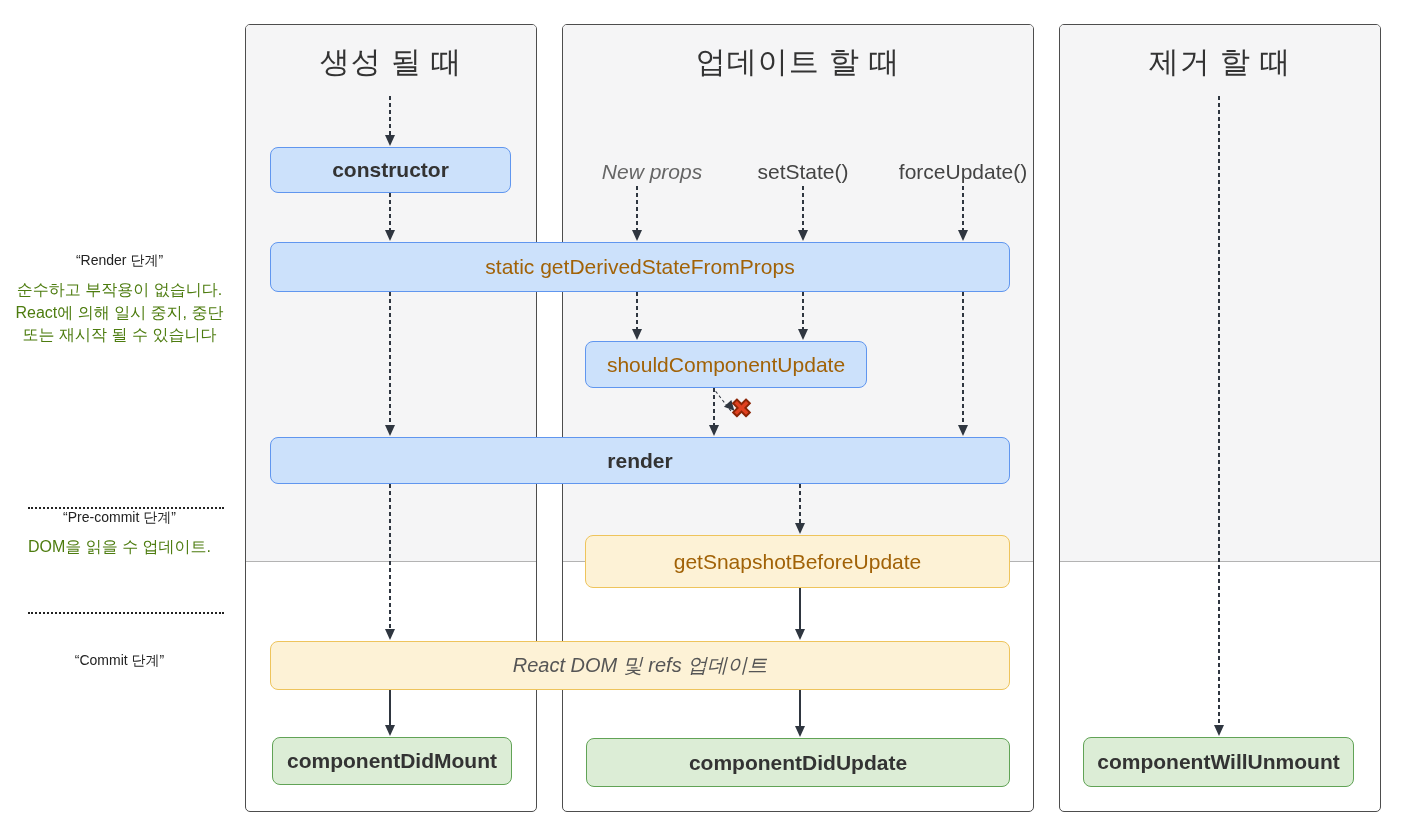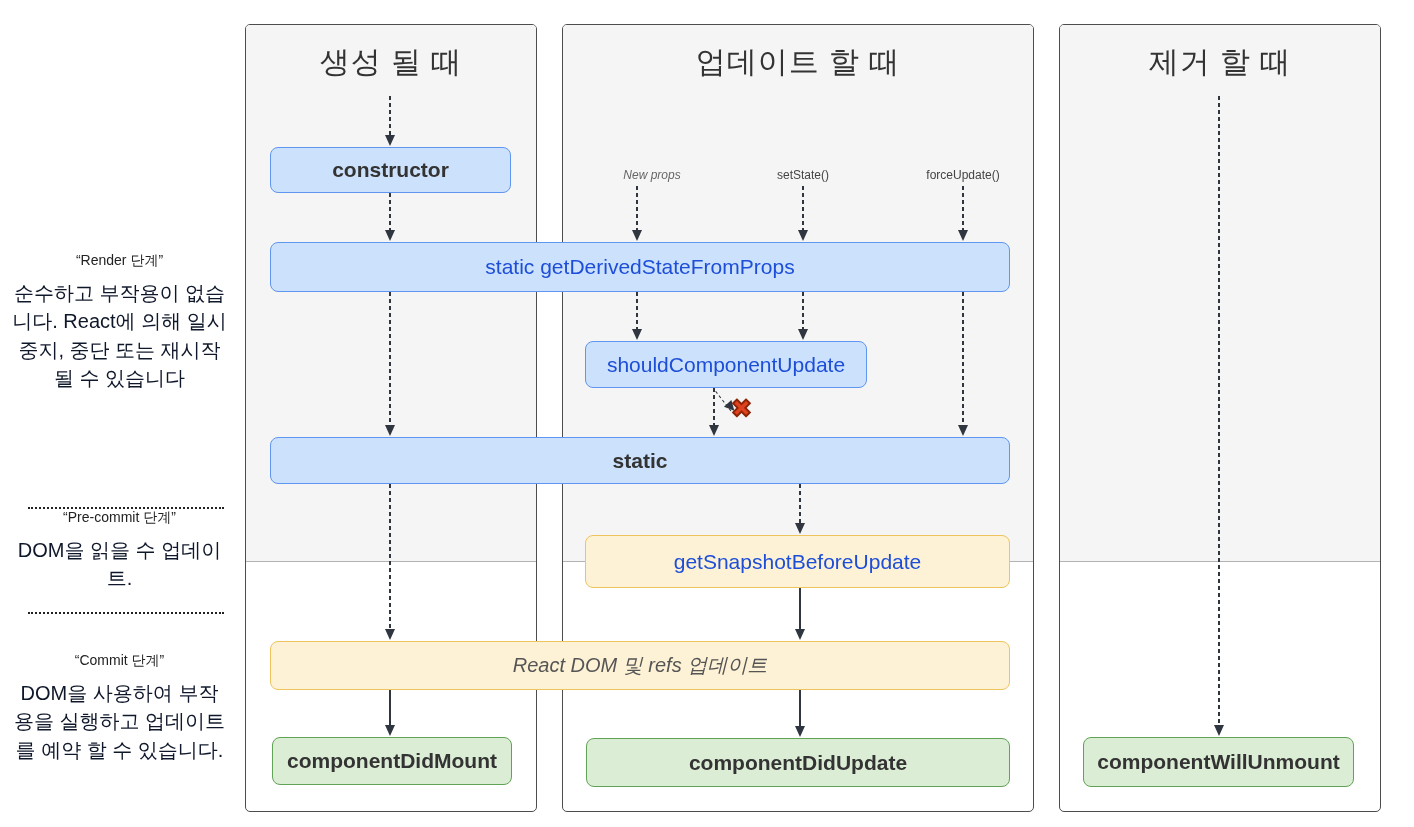--- a/index.html
+++ b/index.html
@@ -20,37 +20,37 @@
     background:#f5f5f6; border-bottom:1px solid #b3b3b3;
   }
   .col-title {
     position:absolute; top:42px; text-align:center;
     font-size:30px; color:#333; letter-spacing:1px;
   }
 
   
   .side-block { position:absolute; left:12px; width:215px; text-align:center; }
   .side-title { font-size:14px; color:#222; font-weight:500; margin-bottom:9px; }
-  .side-desc  { font-size:20px; color:#0f172a; line-height:1.42; }
+  .side-desc  { font-size:16px; color:#4d7c0f; line-height:1.42; }
   .dotline { position:absolute; left:28px; width:196px; border-top:2px dotted #222; }
 
   
-  .trigger { position:absolute; top:168px; width:140px; text-align:center; font-size:12px; color:#444; }
+  .trigger { position:absolute; top:160px; width:140px; text-align:center; font-size:21px; color:#444; }
   .trigger.it { font-style:italic; color:#666; }
 
   
   .node {
     position:absolute; display:flex; align-items:center; justify-content:center;
     border-radius:8px; font-size:21px; text-align:center;
   }
   .node.blue   { background:#cce1fb; border:1.6px solid #6096ef; }
   .node.yellow { background:#fdf2d6; border:1.6px solid #eec45c; }
   .node.green  { background:#dcedd6; border:1.6px solid #61a356; }
   .node.bold   { font-weight:bold; color:#333; }
-  .node.light  { color:#1d4ed8; font-weight:300; }
+  .node.light  { color:#a16207; font-weight:300; }
   .node.ital   { color:#555; font-style:italic; font-weight:300; font-size:20px; }
 
   
   .vdash, .vsolid { position:absolute; width:2px; }
   .vdash  { background:repeating-linear-gradient(to bottom,#2f3640 0 4px,transparent 4px 7px); }
   .vsolid { background:#2f3640; }
   .vdash::after, .vsolid::after {
     content:""; position:absolute; bottom:-11px; left:50%; transform:translateX(-50%);
     width:0; height:0; border-left:5.5px solid transparent; border-right:5.5px solid transparent;
     border-top:11px solid #2f3640;
@@ -93,21 +93,20 @@
     <div class="side-desc">순수하고 부작용이 없습니다. React에 의해 일시 중지, 중단 또는 재시작 될 수 있습니다</div>
   </div>
   <div class="dotline" style="top:507px;"></div>
   <div class="side-block" style="top:509px;">
     <div class="side-title">“Pre-commit 단계”</div>
     <div class="side-desc">DOM을 읽을 수 업데이트.</div>
   </div>
   <div class="dotline" style="top:612px;"></div>
   <div class="side-block" style="top:652px;">
     <div class="side-title">“Commit 단계”</div>
-    <div class="side-desc">DOM을 사용하여 부작용을 실행하고 업데이트를 예약 할 수 있습니다.</div>
   </div>
 
   <div class="trigger it" style="left:582px;">New props</div>
   <div class="trigger" style="left:733px;">setState()</div>
   <div class="trigger" style="left:893px;">forceUpdate()</div>
 
   <div class="vdash" style="left:389px;top:96px;height:39px;"></div>
   <div class="vdash" style="left:389px;top:193px;height:37px;"></div>
   <div class="vdash" style="left:636px;top:186px;height:44px;"></div>
   <div class="vdash" style="left:802px;top:186px;height:44px;"></div>
@@ -123,20 +122,20 @@
   <div class="vdash" style="left:799px;top:484px;height:39px;"></div>
   <div class="vdash" style="left:389px;top:484px;height:145px;"></div>
   <div class="vdash" style="left:1218px;top:96px;height:629px;"></div>
   <div class="vsolid" style="left:799px;top:588px;height:41px;"></div>
   <div class="vsolid" style="left:389px;top:690px;height:35px;"></div>
   <div class="vsolid" style="left:799px;top:690px;height:36px;"></div>
 
   <div class="node blue bold" style="left:270px;top:147px;width:241px;height:46px;">constructor</div>
   <div class="node blue light" style="left:270px;top:242px;width:740px;height:50px;">static getDerivedStateFromProps</div>
   <div class="node blue light" style="left:585px;top:341px;width:282px;height:47px;">shouldComponentUpdate</div>
-  <div class="node blue bold" style="left:270px;top:437px;width:740px;height:47px;">static</div>
+  <div class="node blue bold" style="left:270px;top:437px;width:740px;height:47px;">render</div>
   <div class="node yellow light" style="left:585px;top:535px;width:425px;height:53px;">getSnapshotBeforeUpdate</div>
   <div class="node yellow ital" style="left:270px;top:641px;width:740px;height:49px;">React DOM 및 refs 업데이트</div>
   <div class="node green bold" style="left:272px;top:737px;width:240px;height:48px;">componentDidMount</div>
   <div class="node green bold" style="left:586px;top:738px;width:424px;height:49px;">componentDidUpdate</div>
   <div class="node green bold" style="left:1083px;top:737px;width:271px;height:50px;">componentWillUnmount</div>
 
 </div>
 
 </body></html>

